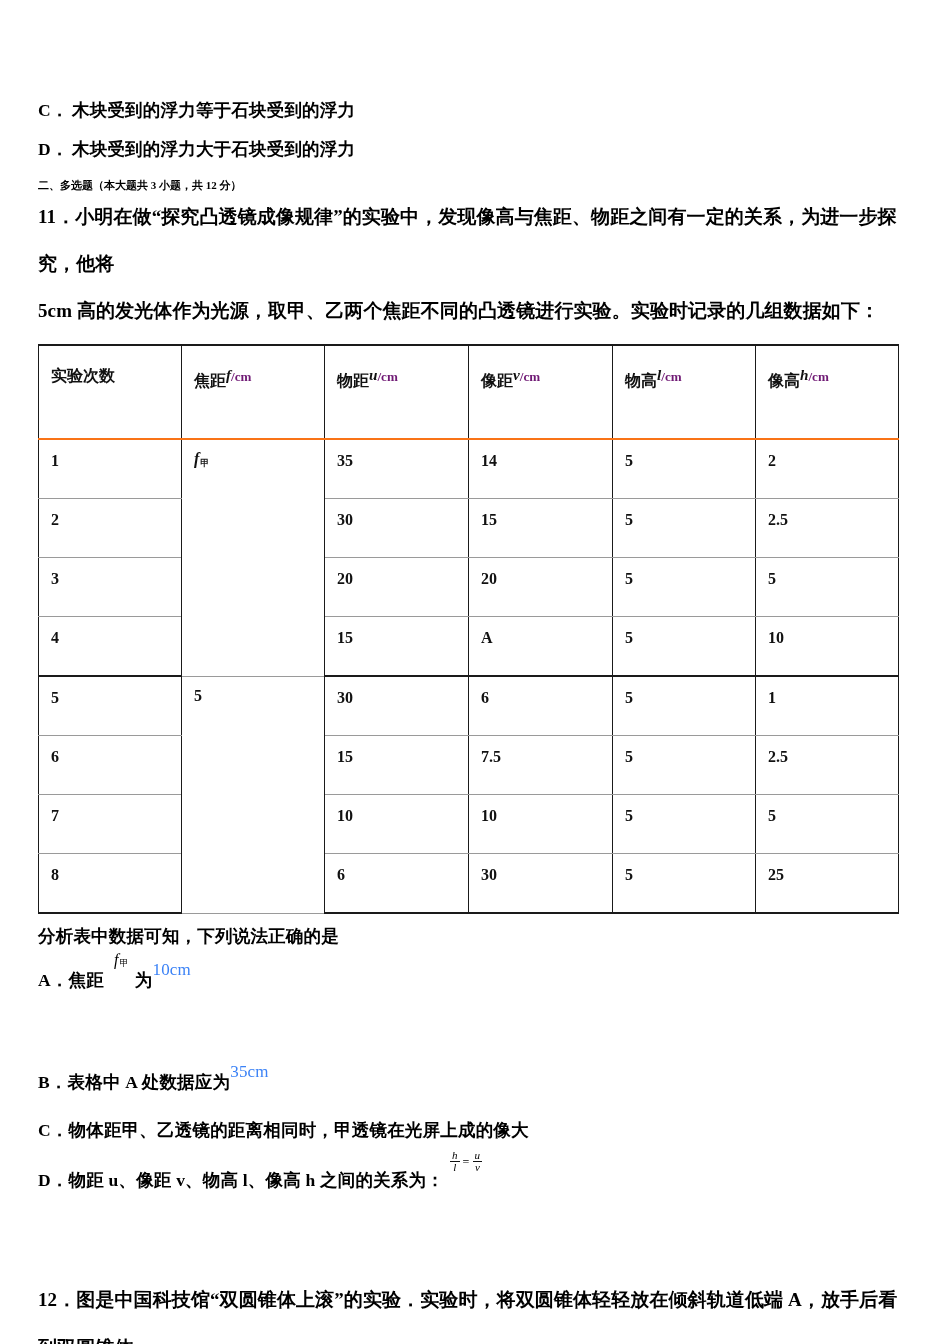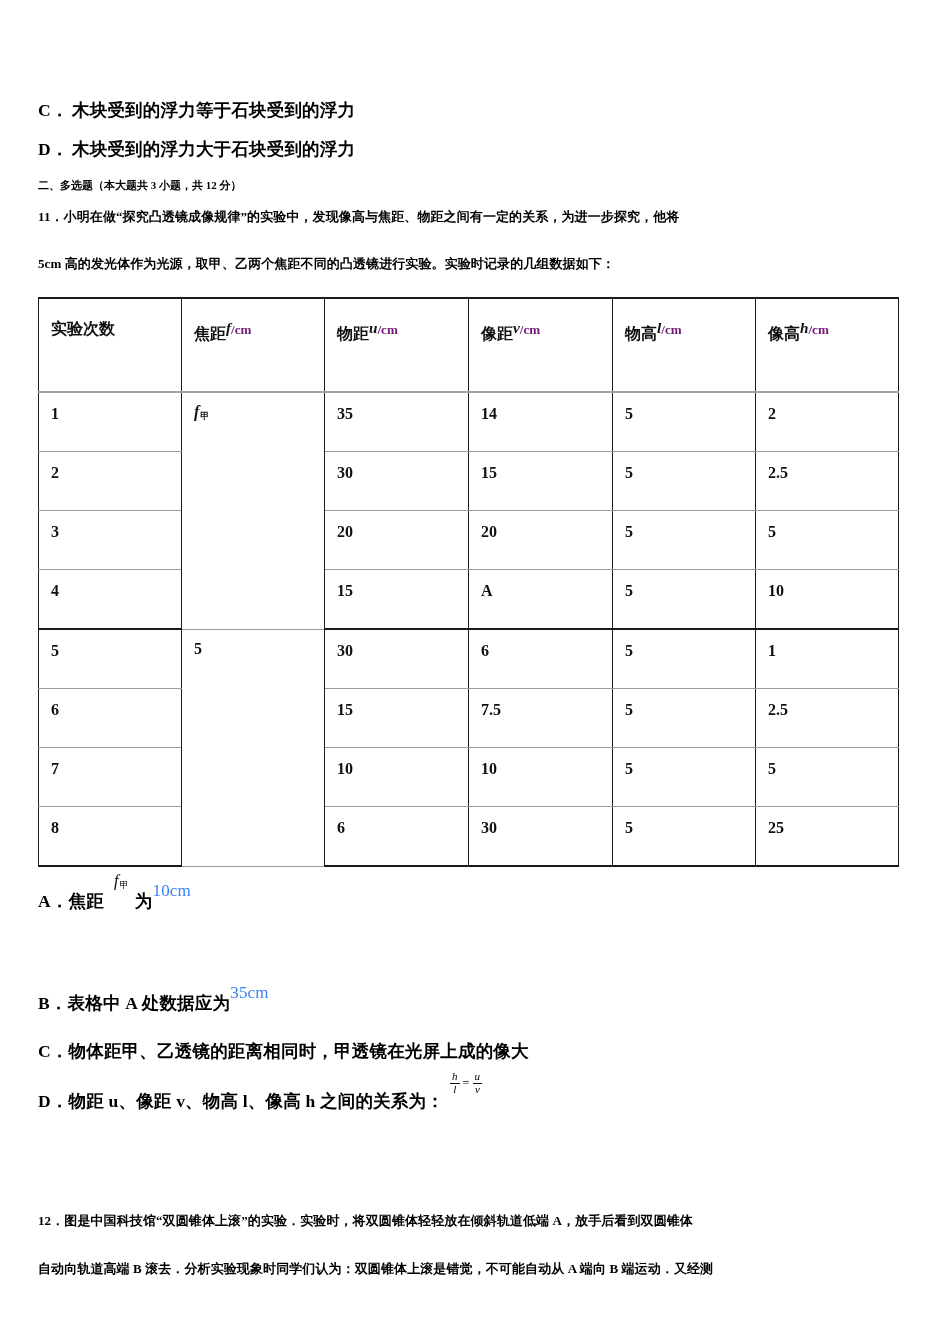--- a/index.html
+++ b/index.html
@@ -48,21 +48,21 @@
     min-width: 34px;
   }
   .sect-head {
     font-size: 11px;
     font-weight: bold;
     height: 35px;
     display: flex;
     align-items: flex-end;
   }
   .qpara {
-    font-size: 13px;
+    font-size: 19px;
     font-weight: bold;
     line-height: 47px;
     letter-spacing: 0.1px;
   }
   .qpara.q12 { line-height: 48px; }
   .ital {
     font-style: italic;
     font-family: "Liberation Serif", "DejaVu Serif", serif;
   }
 
@@ -90,21 +90,21 @@
     padding: 0 0 0 12px;
     text-align: left;
     vertical-align: top;
     font-weight: bold;
     color: #111;
   }
   table.data thead th {
     height: 72px;
     padding-top: 20px;
     border-top: 2px solid #1a1a1a;
-    border-bottom: 2px solid #a3a3a3;
+    border-bottom: 2px solid #f97316;
   }
   table.data tbody td {
     height: 46px;
     padding-top: 12px;
   }
   tr.grp-end > td { border-bottom: 2px solid #1a1a1a; }
   tr.last-row > td { border-bottom: 2px solid #1a1a1a; }
   td.merged {
     vertical-align: middle;
     padding-top: 0;
@@ -277,20 +277,21 @@
         <tr class="last-row">
           <td>8</td>
           <td>6</td>
           <td>30</td>
           <td>5</td>
           <td>25</td>
         </tr>
       </tbody>
     </table>
 
+    <div class="line" style="margin-top:14px;">分析表中数据可知，下列说法正确的是</div>
 
     <div style="height:26px;"></div>
 
     <div class="line" style="height:42px;">
       <span class="lbl">A．</span><span>焦距</span><span class="raise-hi"><span>f</span><span class="sub">甲</span></span><span>为</span><span class="raise-mid nogap">10cm</span>
     </div>
 
     <div class="spacer-60"></div>
 
     <div class="line" style="height:48px;">

